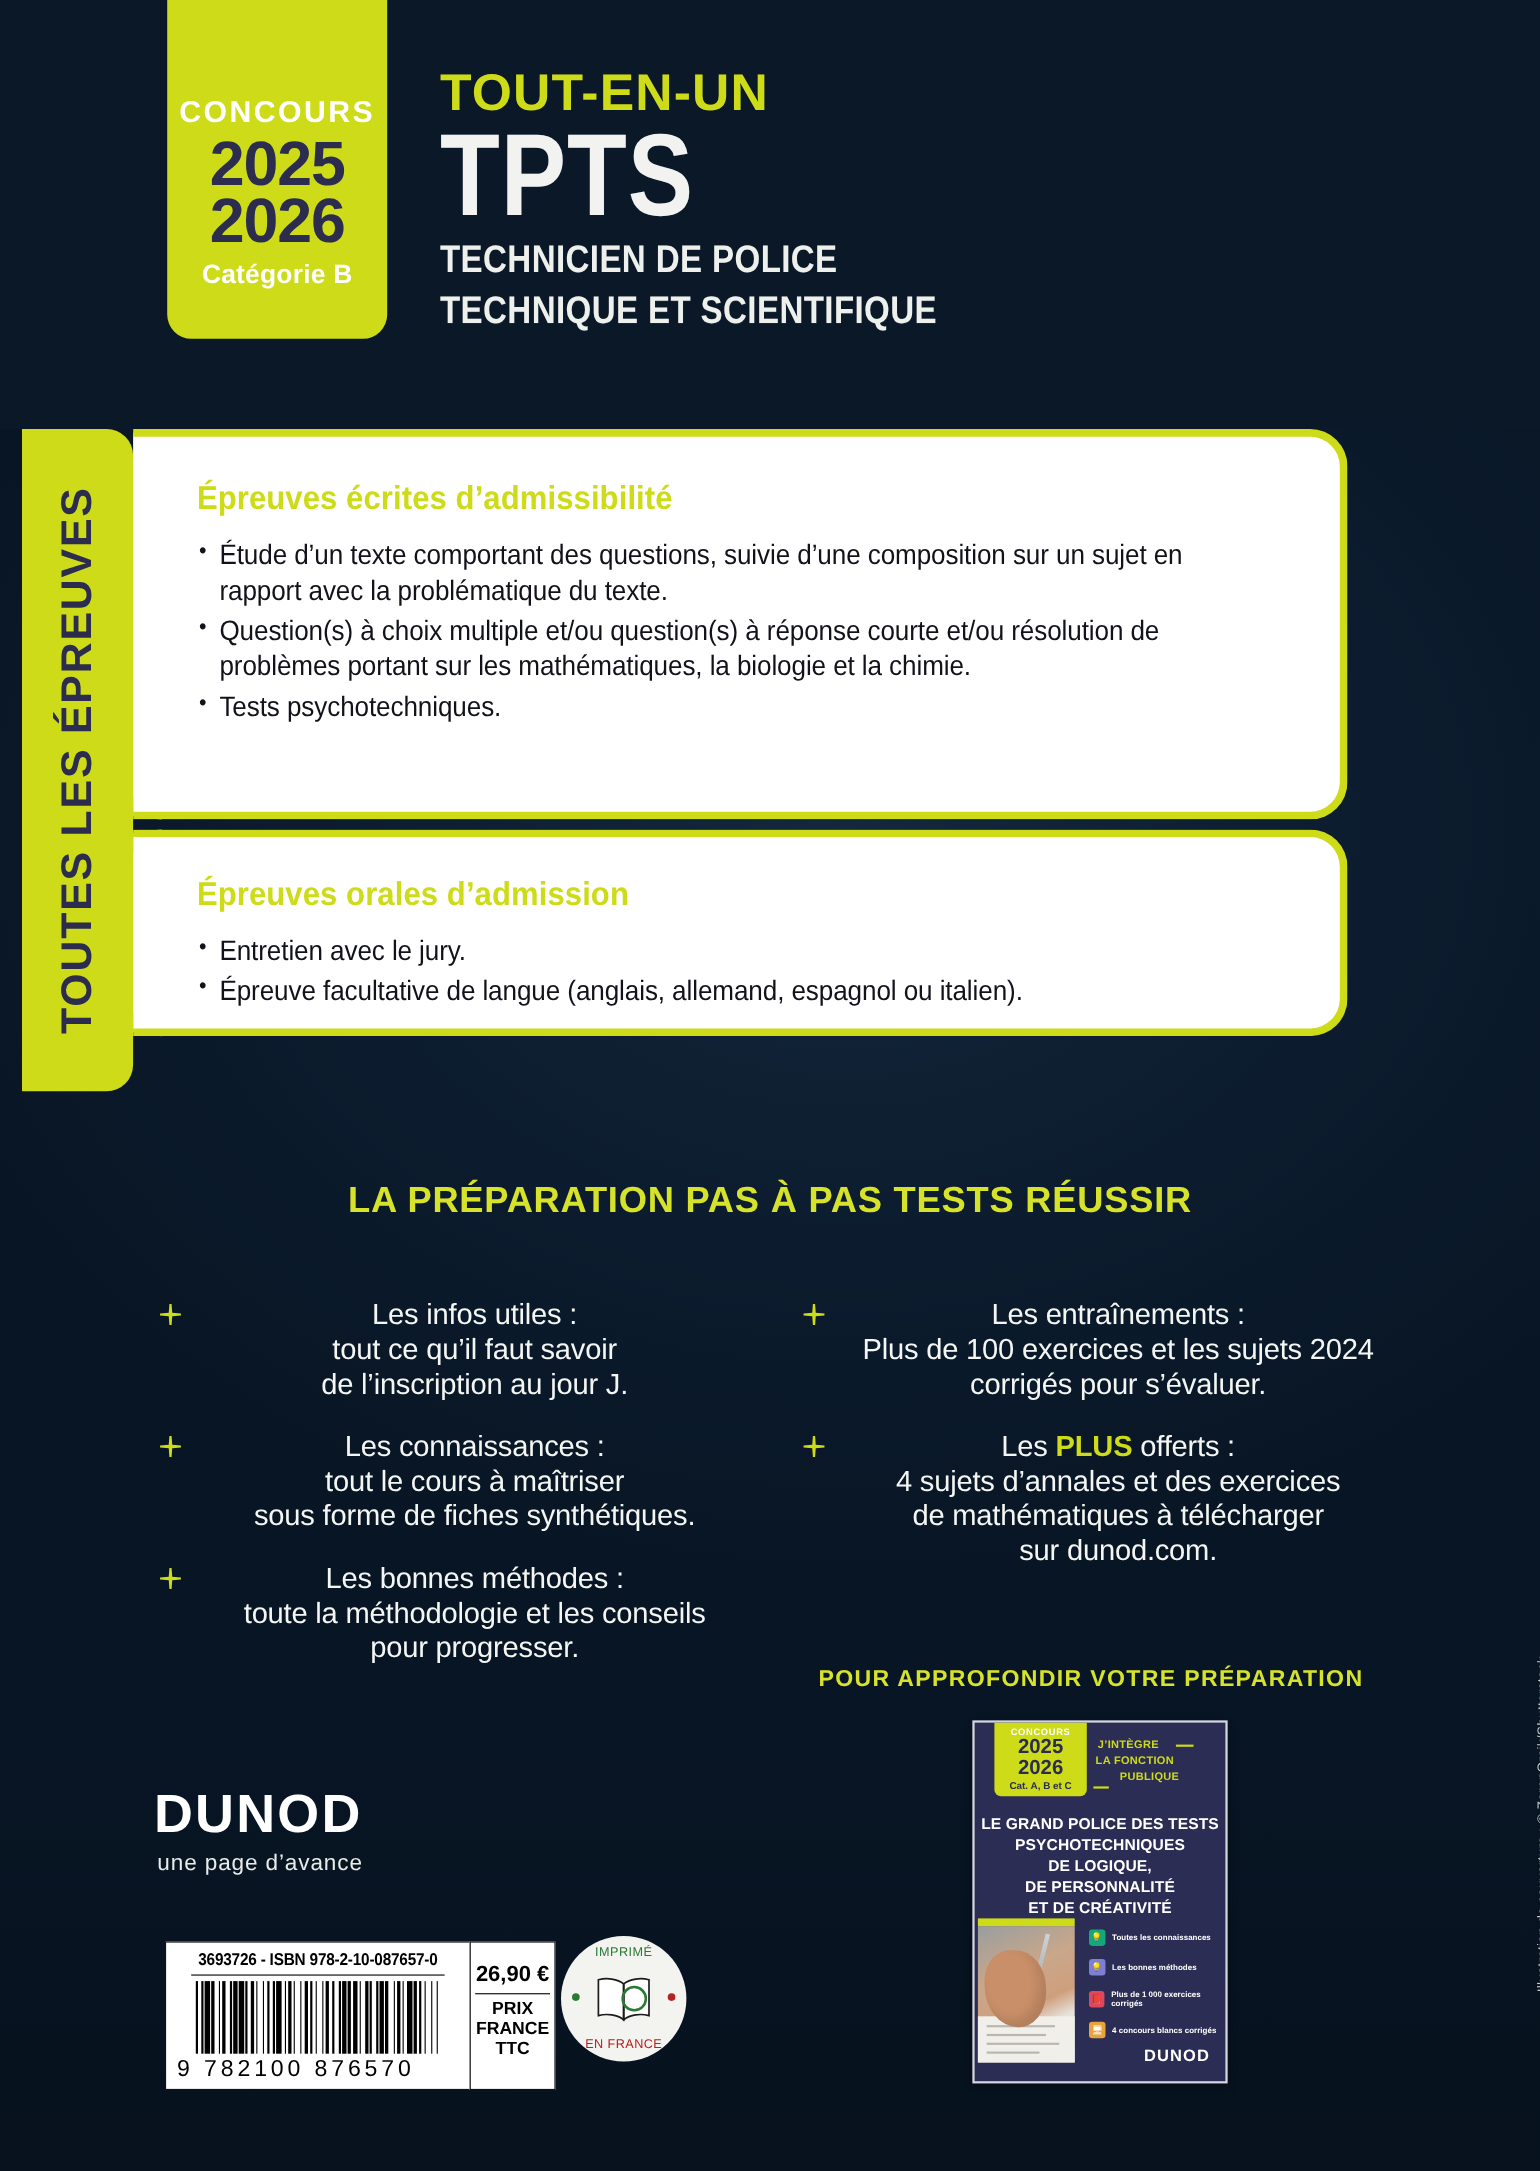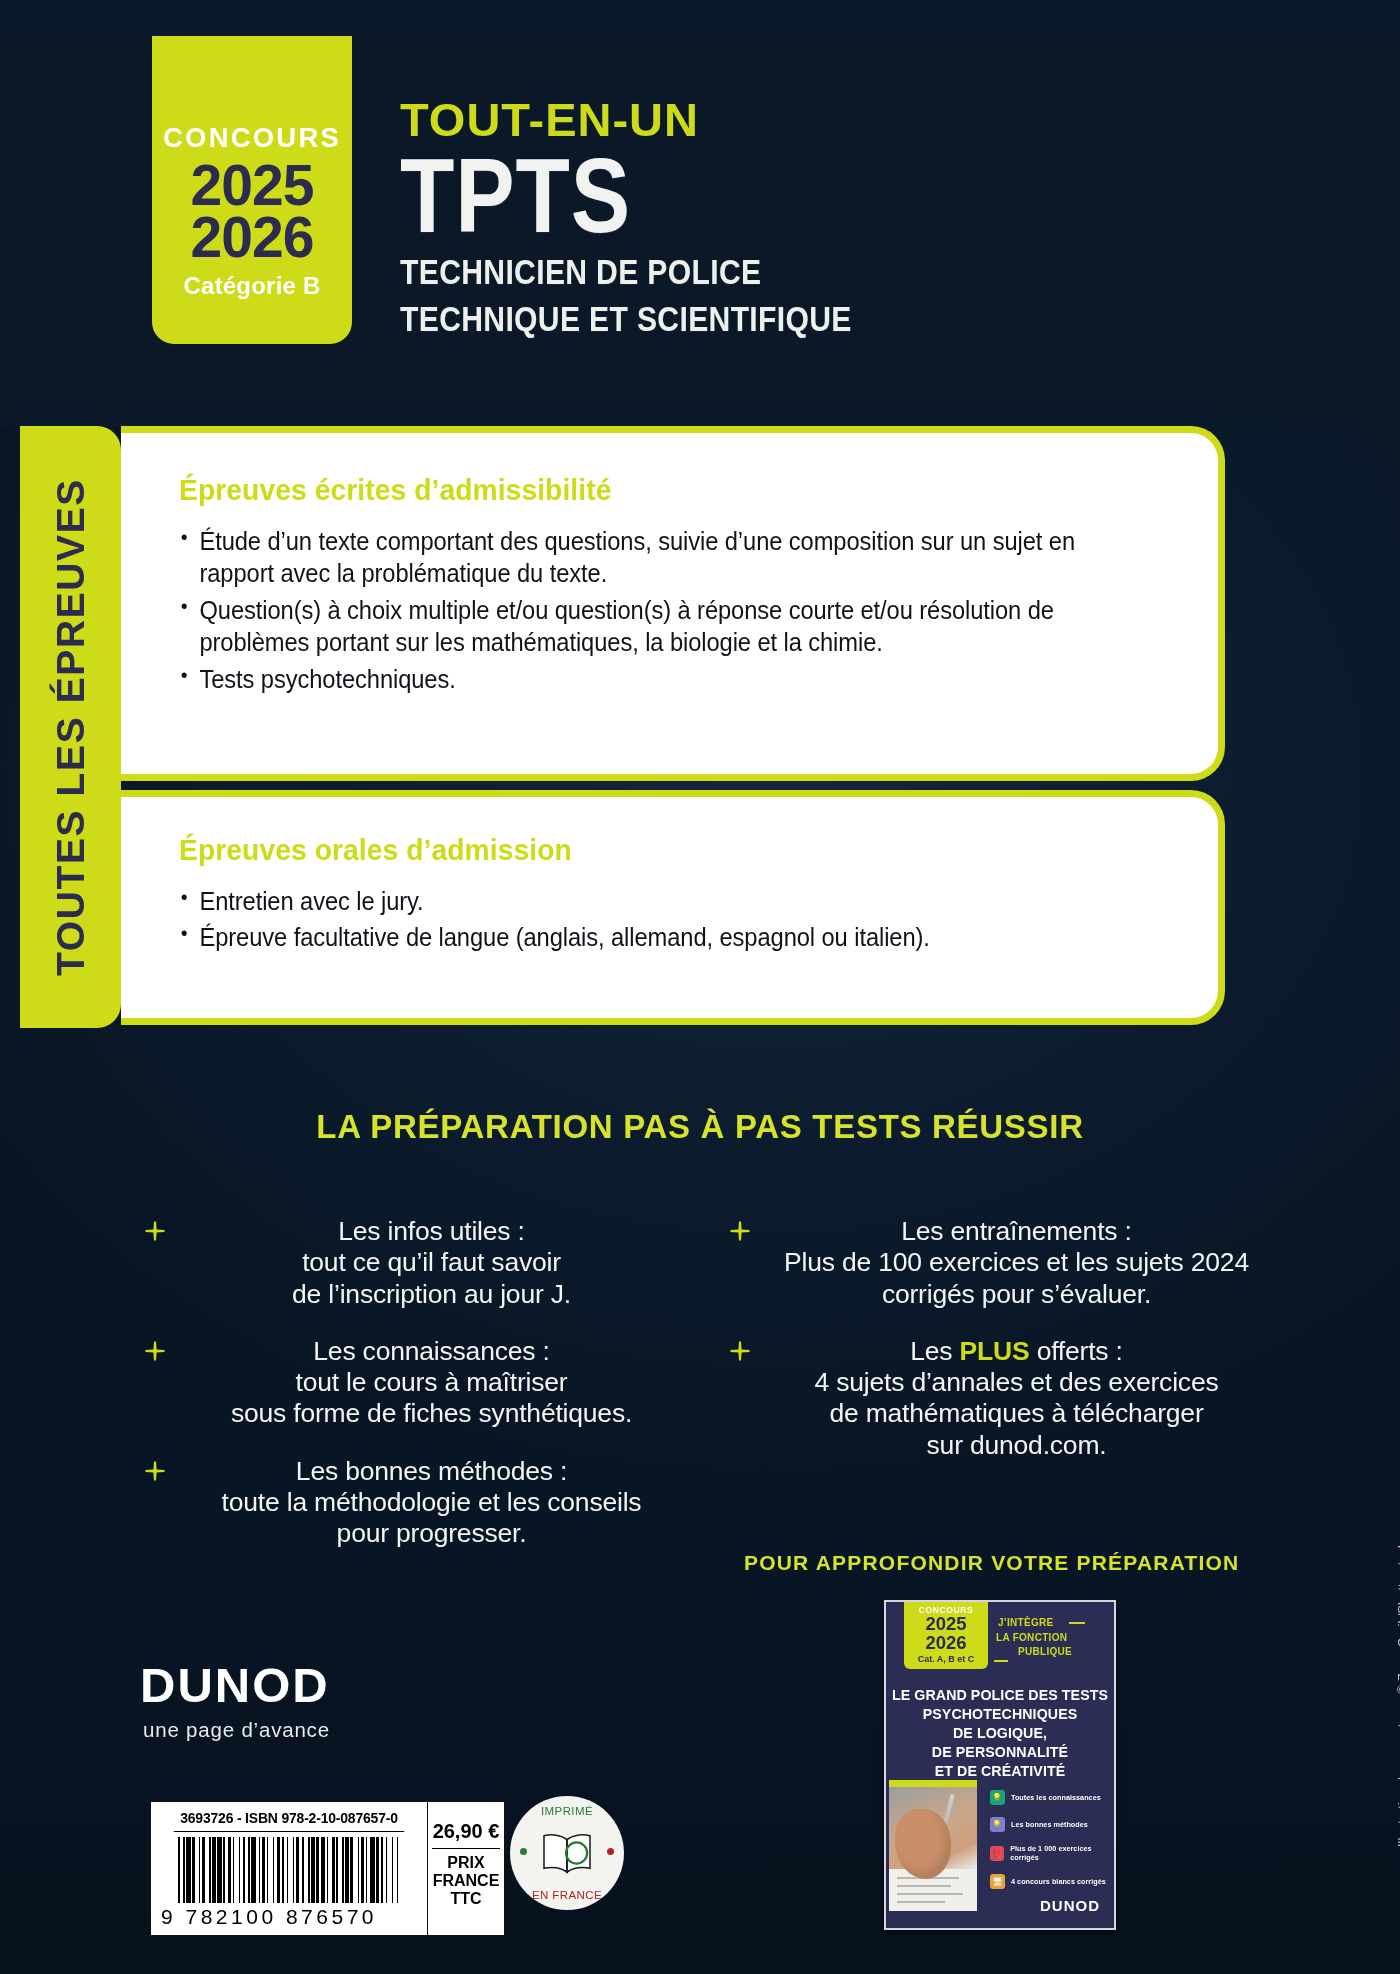--- a/index.html
+++ b/index.html
@@ -12,21 +12,20 @@
     overflow: hidden;
     position: relative;
   }
 
   
   .cover {
     position: absolute;
     inset: 0;
     background:
       radial-gradient(ellipse 900px 700px at 55% 38%, #14273c 0%, #0c1c2e 55%, #081524 100%);
-    margin-top: 36px;
   }
   .cover::after{
     content:"";
     position:absolute; inset:0;
     background: linear-gradient(180deg, rgba(6,14,24,.55) 0%, rgba(6,14,24,0) 18%, rgba(6,14,24,0) 80%, rgba(6,14,24,.5) 100%);
     pointer-events:none;
   }
 
   
   .header {
@@ -153,21 +152,21 @@
   }
   .panel-a {
     height: 355px;
     border-radius: 0 34px 34px 0;
     border-top: 7px solid #cddb18;
     border-right: 7px solid #cddb18;
     border-bottom: 7px solid #cddb18;
     border-left: 0;
   }
   .panel-b {
-    height: 235px;
+    height: 188px;
     margin-top: 9px;
     border-radius: 0 34px 34px 0;
     border-top: 7px solid #cddb18;
     border-right: 7px solid #cddb18;
     border-bottom: 7px solid #cddb18;
     border-left: 0;
   }
   
   .panel::before{
     content:"";

